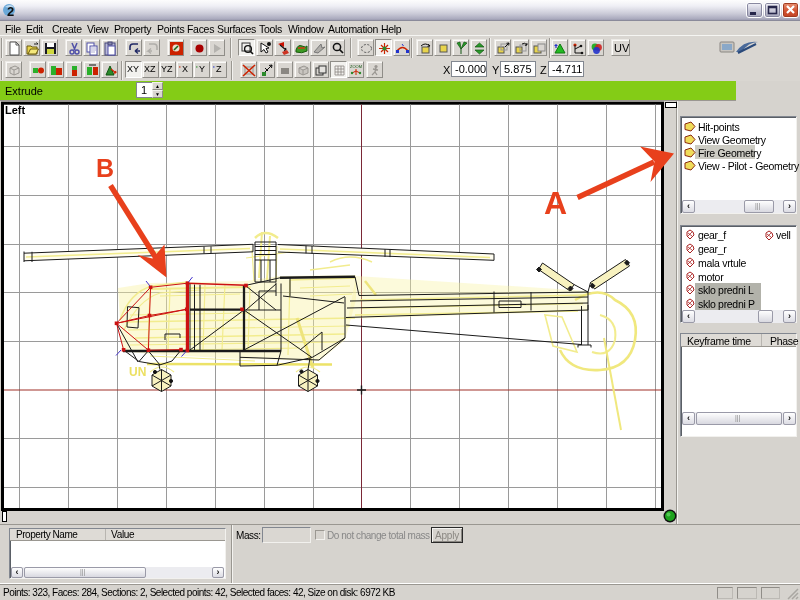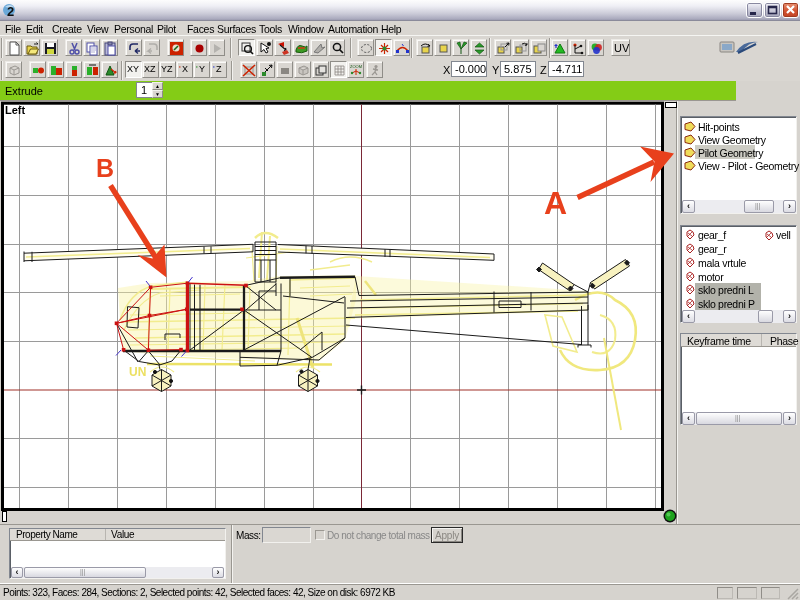--- a/index.html
+++ b/index.html
@@ -55,22 +55,22 @@
  <div id="bclose" class="wbtn" style="left:782px"><svg width="15" height="14">
         <path d="M4 3 L11 10 M11 3 L4 10" stroke="#fff" stroke-width="2.2"></path>
       </svg></div>
 </div>
 
 <div id="menu" class="abs">
  <span style="left:5px">File</span>
     <span style="left:26px">Edit</span>
     <span style="left:52px">Create</span>
     <span style="left:87px">View</span>
-    <span style="left:114px">Personal</span>
-    <span style="left:157px">Pilot</span>
+    <span style="left:114px">Property</span>
+    <span style="left:157px">Points</span>
     <span style="left:187px">Faces</span>
     <span style="left:217px">Surfaces</span>
     <span style="left:259px">Tools</span>
     <span style="left:288px">Window</span>
     <span style="left:328px">Automation</span>
     <span style="left:381px">Help</span>
 </div>
 
 <div id="tb1" class="abs">
 <div class="sep" style="left:1px;top:2px;height:20px"></div>
@@ -548,21 +548,21 @@
       </svg>
       <span class="li" style="left:17px;top:4px">Hit-points</span>
  <svg class="abs" style="left:3px;top:17px" width="12" height="11">
         <path d="M1 3 L7 1 L11 5.5 L7 10 L1 8.5 Z" fill="#f0dc5a" stroke="#8a2a10"></path>
       </svg>
       <span class="li" style="left:17px;top:17px">View Geometry</span>
  <div class="abs" style="left:14px;top:28px;width:60px;height:14px;background:#cccbc3"></div>
  <svg class="abs" style="left:3px;top:30px" width="12" height="11">
         <path d="M1 3 L7 1 L11 5.5 L7 10 L1 8.5 Z" fill="#f0dc5a" stroke="#8a2a10"></path>
       </svg>
-      <span class="li" style="left:17px;top:30px">Pilot Geometry</span>
+      <span class="li" style="left:17px;top:30px">Fire Geometry</span>
  <svg class="abs" style="left:3px;top:43px" width="12" height="11">
         <path d="M1 3 L7 1 L11 5.5 L7 10 L1 8.5 Z" fill="#f0dc5a" stroke="#8a2a10"></path>
       </svg>
       <span class="li" style="left:17px;top:43px">View - Pilot - Geometry</span>
  <div class="hsb" style="left:1px;top:83px;width:114px">
   <div class="sbb" style="left:0">‹</div>
         <div class="sbb" style="left:101px">›</div>
   <div class="sbt" style="left:62px;width:30px">
           <span style="position:absolute;left:10px;top:1px;font-size:7px;color:#888">|||</span>
         </div>
@@ -607,21 +607,21 @@
         <path d="M3 4 L7 7 M7 3 L3 7" stroke="#aa2222" stroke-width=".8"></path>
       </svg>
       <span class="li" style="left:17px;top:72px">sklo predni P</span>
  <div class="hsb" style="left:1px;top:84px;width:114px">
   <div class="sbb" style="left:0">‹</div>
         <div class="sbb" style="left:101px">›</div>
   <div class="sbt" style="left:76px;width:15px"></div>
  </div>
 </div>
 
-<div class="lbox" style="left:16px;top:232px;width:117px;height:92px">
+<div class="lbox" style="left:16px;top:232px;width:117px;height:104px">
  <div class="abs" style="left:0;top:0;width:115px;height:13px;background:#dedbd6;border-bottom:1px solid #9a9791">
    <span class="li" style="left:6px;top:1px">Keyframe time</span>
    <span class="li" style="left:89px;top:1px">Phase</span>
         <span class="abs" style="left:80px;top:0;width:1px;height:12px;background:#b8b5b0"></span>
  </div>
  <div class="hsb" style="left:1px;top:78px;width:114px">
   <div class="sbb" style="left:0">‹</div>
         <div class="sbb" style="left:101px">›</div>
   <div class="sbt" style="left:14px;width:86px">
           <span style="position:absolute;left:38px;top:1px;font-size:7px;color:#888">|||</span>

